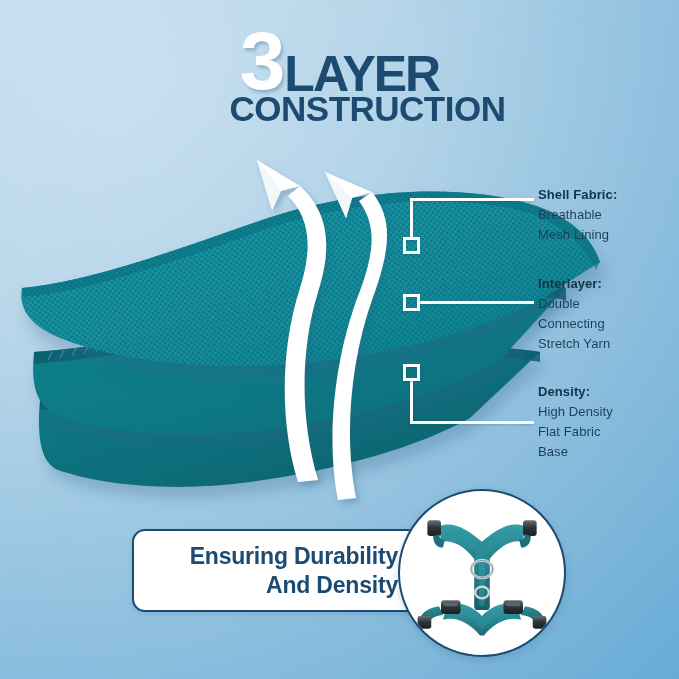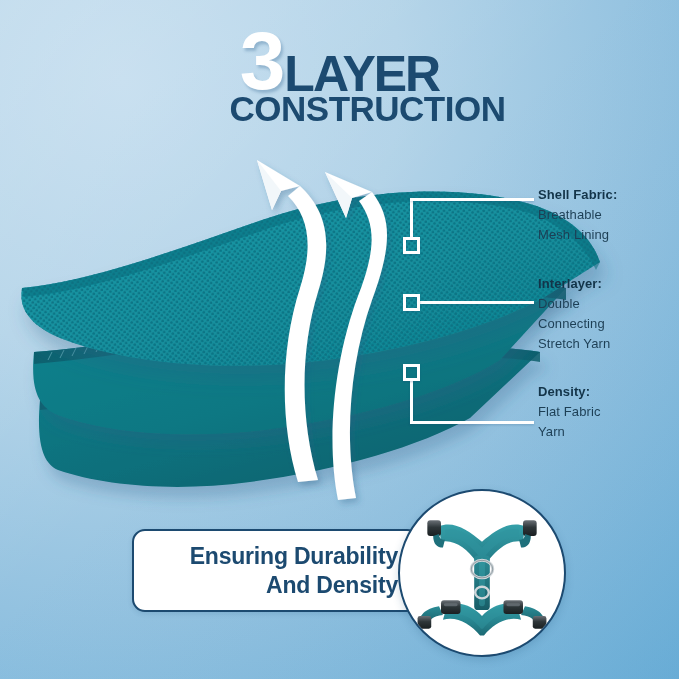--- a/index.html
+++ b/index.html
@@ -286,22 +286,23 @@
 
   <div class="callout co-inter">
     <span class="head">Interlayer:</span>
     <span class="sub">Double</span>
     <span class="sub">Connecting</span>
     <span class="sub">Stretch Yarn</span>
   </div>
 
   <div class="callout co-lining">
     <span class="head">Density:</span>
+    <span class="sub">High Density</span>
     <span class="sub">Flat Fabric</span>
-    <span class="sub">Yarn</span>
+    <span class="sub">Base</span>
   </div>
 
   <div class="banner">
     <span>Ensuring Durability</span>
     <span>And Density</span>
   </div>
 
   <div class="product">
     <svg viewBox="0 0 168 168" width="164" height="164" xmlns="http://www.w3.org/2000/svg">
       <defs>

